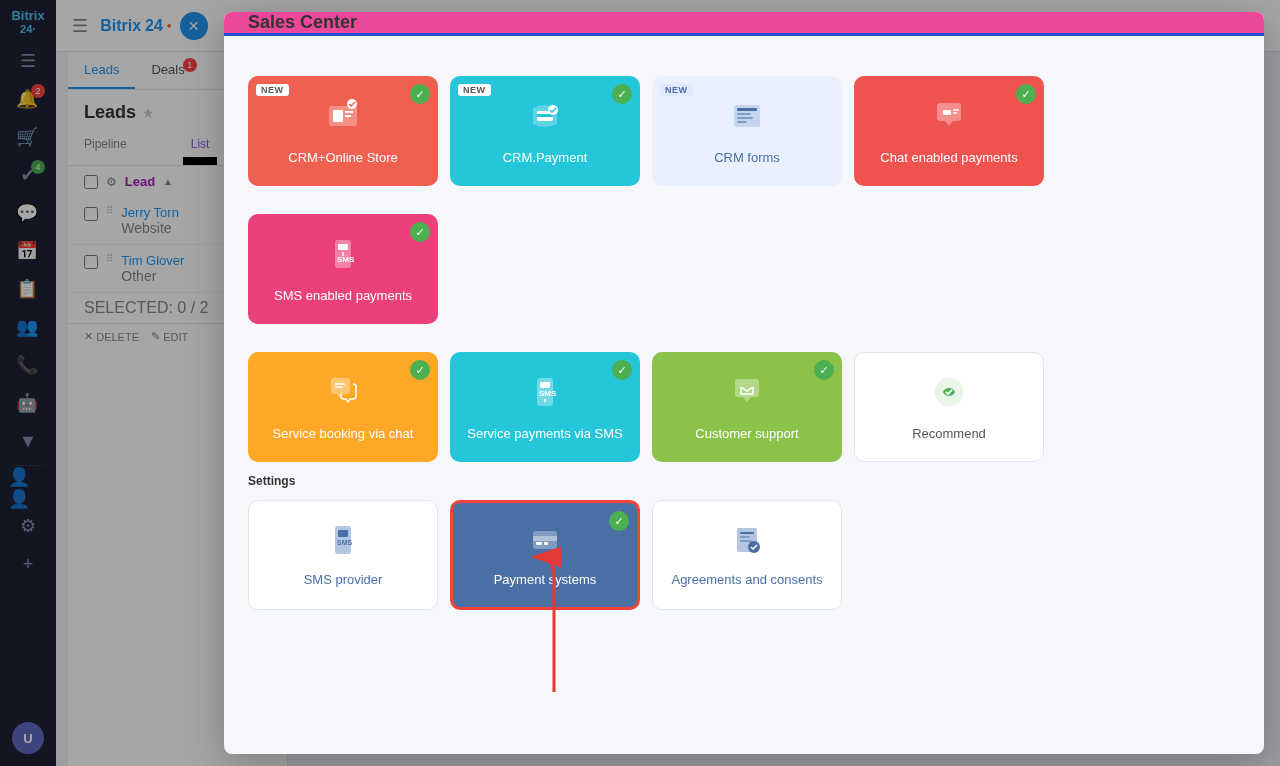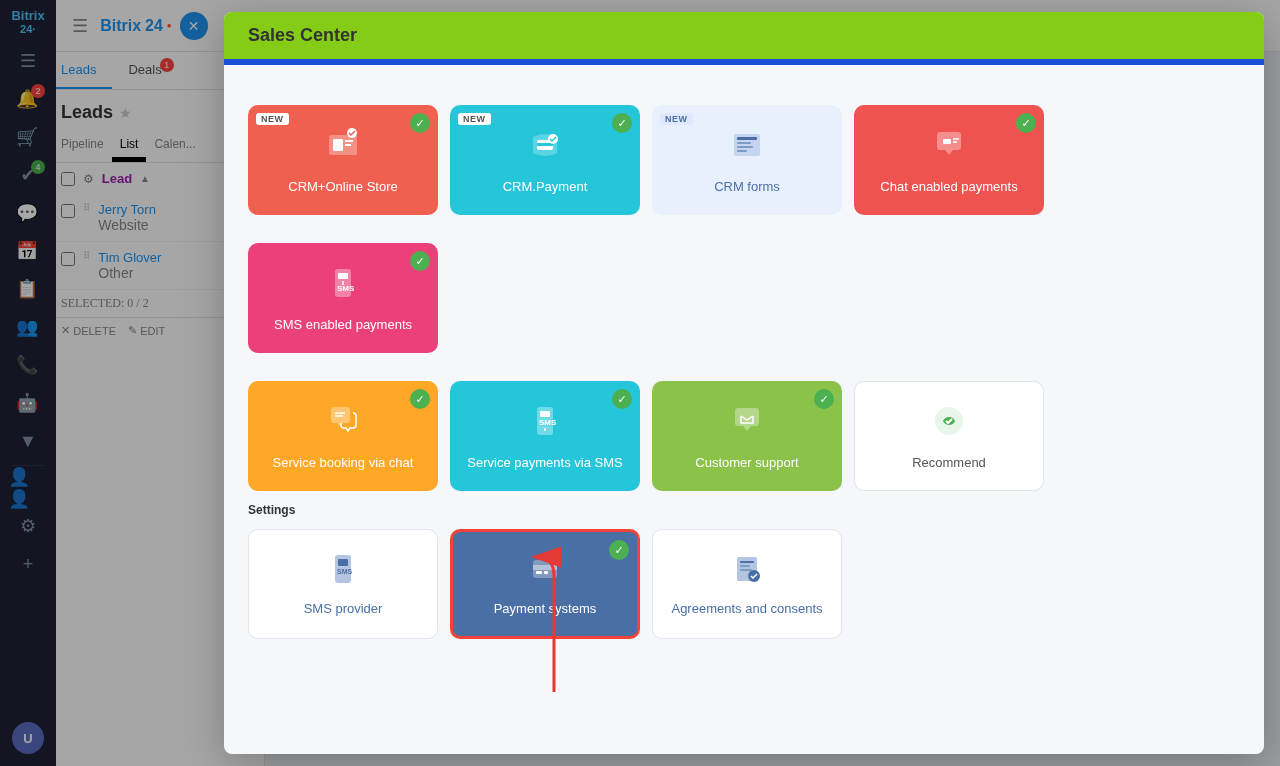--- a/index.html
+++ b/index.html
@@ -32,59 +32,59 @@
     }
     .top-bar-menu { font-size: 18px; color: #888; cursor: pointer; margin-right: 12px; }
     .top-bar-logo { display: flex; align-items: center; gap: 4px; }
     .logo-bitrix { color: #2196f3; font-weight: 700; font-size: 16px; }
     .logo-24 { color: #2196f3; font-weight: 700; font-size: 16px; }
     .logo-dot { color: #ff5722; font-size: 8px; }
     .top-bar-close { background: #2196f3; color: #fff; border: none; border-radius: 50%; width: 28px; height: 28px; cursor: pointer; font-size: 14px; display: flex; align-items: center; justify-content: center; margin-left: 8px; }
 
     
     .crm-area {
-      position: absolute; left: 45px; top: 52px; width: 220px; height: 714px;
+      position: absolute; left: 68px; top: 52px; width: 220px; height: 714px;
       background: #fff; border-right: 1px solid #e0e4ec; padding: 0;
     }
     .crm-tabs { display: flex; border-bottom: 1px solid #e0e4ec; }
     .crm-tab { padding: 10px 16px; font-size: 13px; color: #555; cursor: pointer; position: relative; border-bottom: 2px solid transparent; }
     .crm-tab.active { color: #2196f3; border-bottom: 2px solid #2196f3; }
     .crm-tab .tab-badge { position: absolute; top: 6px; right: 4px; background: #f44; color: #fff; font-size: 9px; border-radius: 8px; min-width: 14px; height: 14px; display: flex; align-items: center; justify-content: center; padding: 0 2px; }
     .crm-title-row { display: flex; align-items: center; padding: 12px 16px 8px; }
     .crm-title { font-size: 18px; font-weight: 600; color: #333; }
     .crm-star { color: #ccc; margin-left: 6px; font-size: 14px; }
     .crm-subtabs { display: flex; gap: 0; padding: 0 8px; border-bottom: 1px solid #e0e4ec; }
     .crm-subtab { padding: 6px 8px; font-size: 12px; color: #888; cursor: pointer; }
-    .crm-subtab.active { color: #000000; border-bottom: 5px solid #000000; }
+    .crm-subtab.active { color: #8b5cf6; border-bottom: 8px solid #000000; margin-left: 48px; }
     .crm-list-header { display: flex; align-items: center; padding: 8px 16px; gap: 8px; }
     .crm-list-header input[type=checkbox] { width: 14px; height: 14px; }
     .gear-icon { color: #888; font-size: 12px; }
     .lead-label { font-size: 13px; color: #a21caf; font-weight: 700; }
     .sort-arrow { color: #888; font-size: 10px; }
     .crm-row { display: flex; align-items: flex-start; padding: 8px 16px; gap: 8px; border-bottom: 1px solid #f0f2f5; }
     .crm-row input[type=checkbox] { width: 14px; height: 14px; margin-top: 2px; }
     .drag-handle { color: #bbb; font-size: 10px; }
     .crm-row-content .row-name { font-size: 13px; color: #2196f3; cursor: pointer; }
     .crm-row-content .row-sub { font-size: 14px; color: #888; }
-    .selected-bar { padding: 6px 16px; font-size: 12px; color: #888; border-bottom: 1px solid #e0e4ec; font-family: Liberation Serif, serif; }
+    .selected-bar { padding: 6px 16px; font-size: 16px; color: #888; border-bottom: 1px solid #e0e4ec; }
     .actions-bar { display: flex; gap: 12px; padding: 6px 16px; }
     .action-btn { font-size: 11px; color: #888; cursor: pointer; display: flex; align-items: center; gap: 3px; }
     .action-btn .icon { font-size: 11px; }
 
     
     .overlay { position: absolute; left: 0; top: 0; width: 1280px; height: 766px; background: rgba(0,0,0,0.35); z-index: 20; }
 
     
     .modal {
       position: absolute; left: 224px; top: 12px; width: 1040px; height: 742px;
       background: #f5f7fa; border-radius: 8px; z-index: 30; overflow: hidden;
       box-shadow: 0 8px 40px rgba(0,0,0,0.25);
     }
     .modal-header {
-      background: #84cc16; padding: 13px 24px; border-bottom: 6px solid #1d4ed8;
+      background: #ec4899; padding: 0 24px; border-bottom: 3px solid #1d4ed8;
       display: flex; align-items: center; justify-content: space-between;
     }
     .modal-title { font-size: 18px; font-weight: 600; color: #333; }
     .modal-body { padding: 24px; overflow-y: auto; height: calc(742px - 60px); }
 
     
     .cards-row { display: flex; gap: 12px; margin-bottom: 12px; flex-wrap: wrap; }
 
     .card {
       border-radius: 10px; padding: 16px 12px; display: flex; flex-direction: column;

